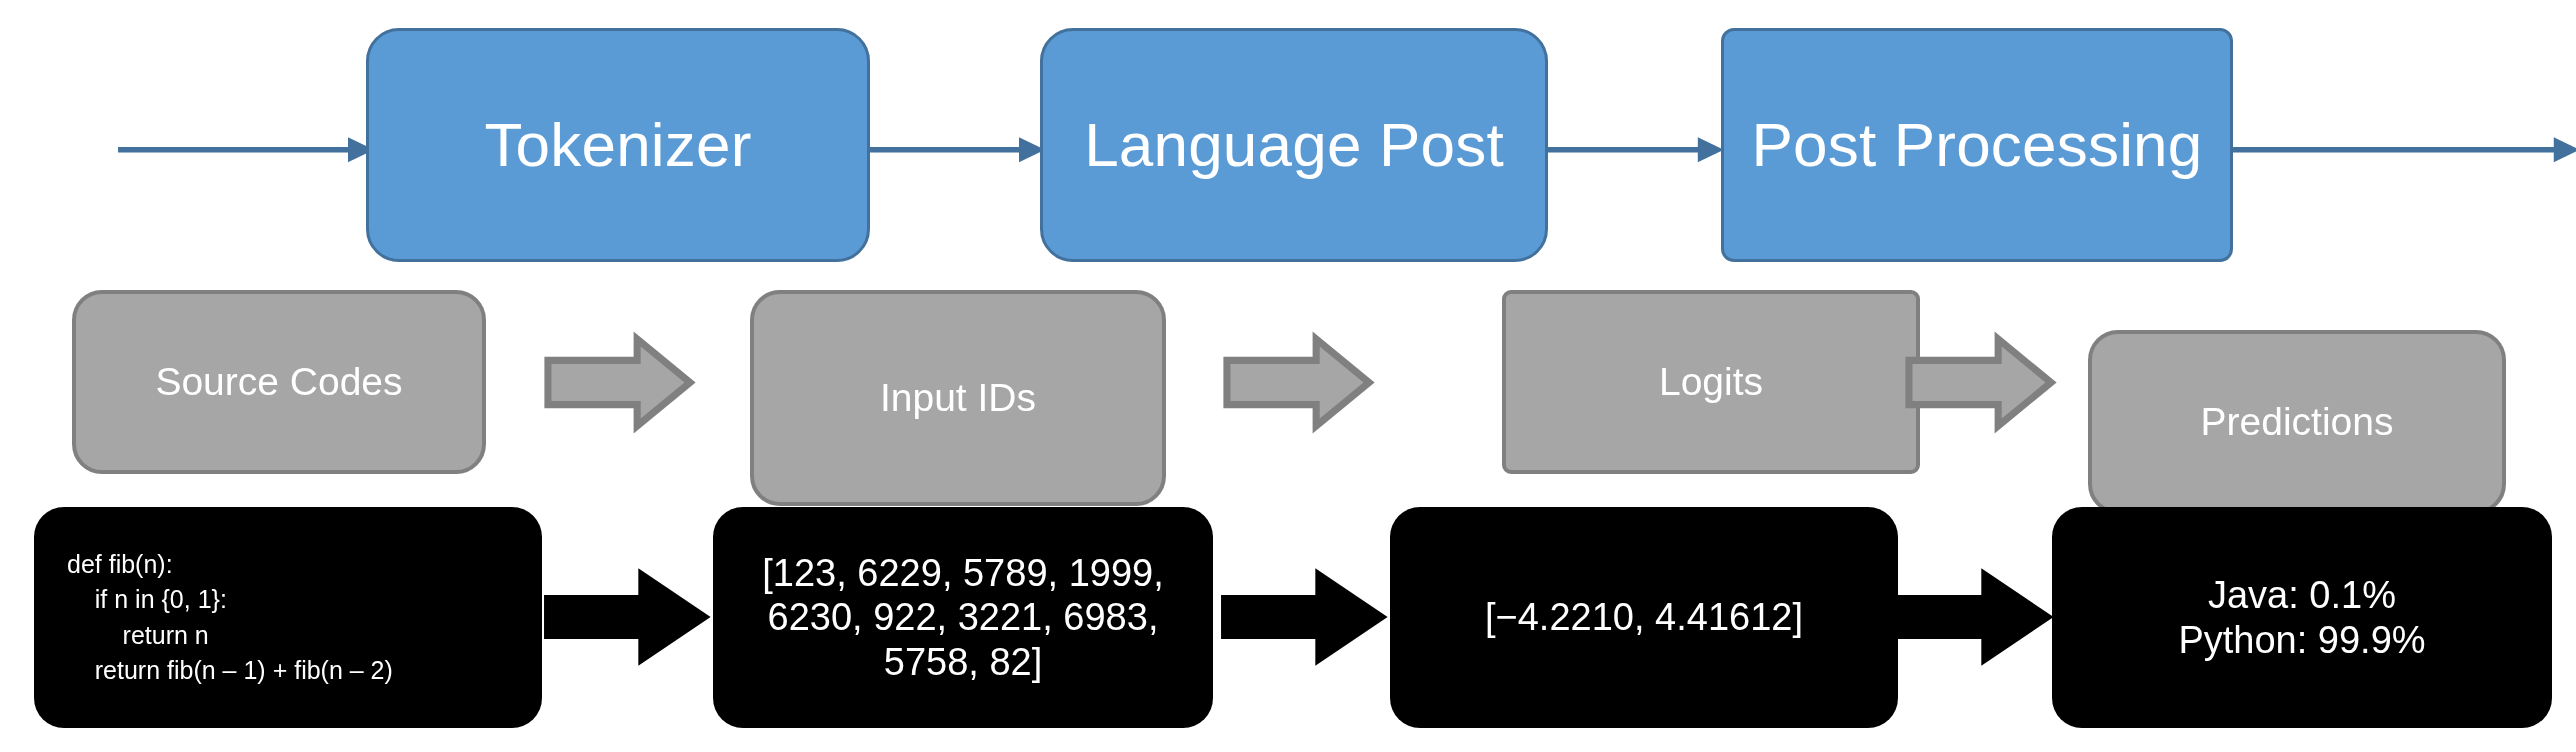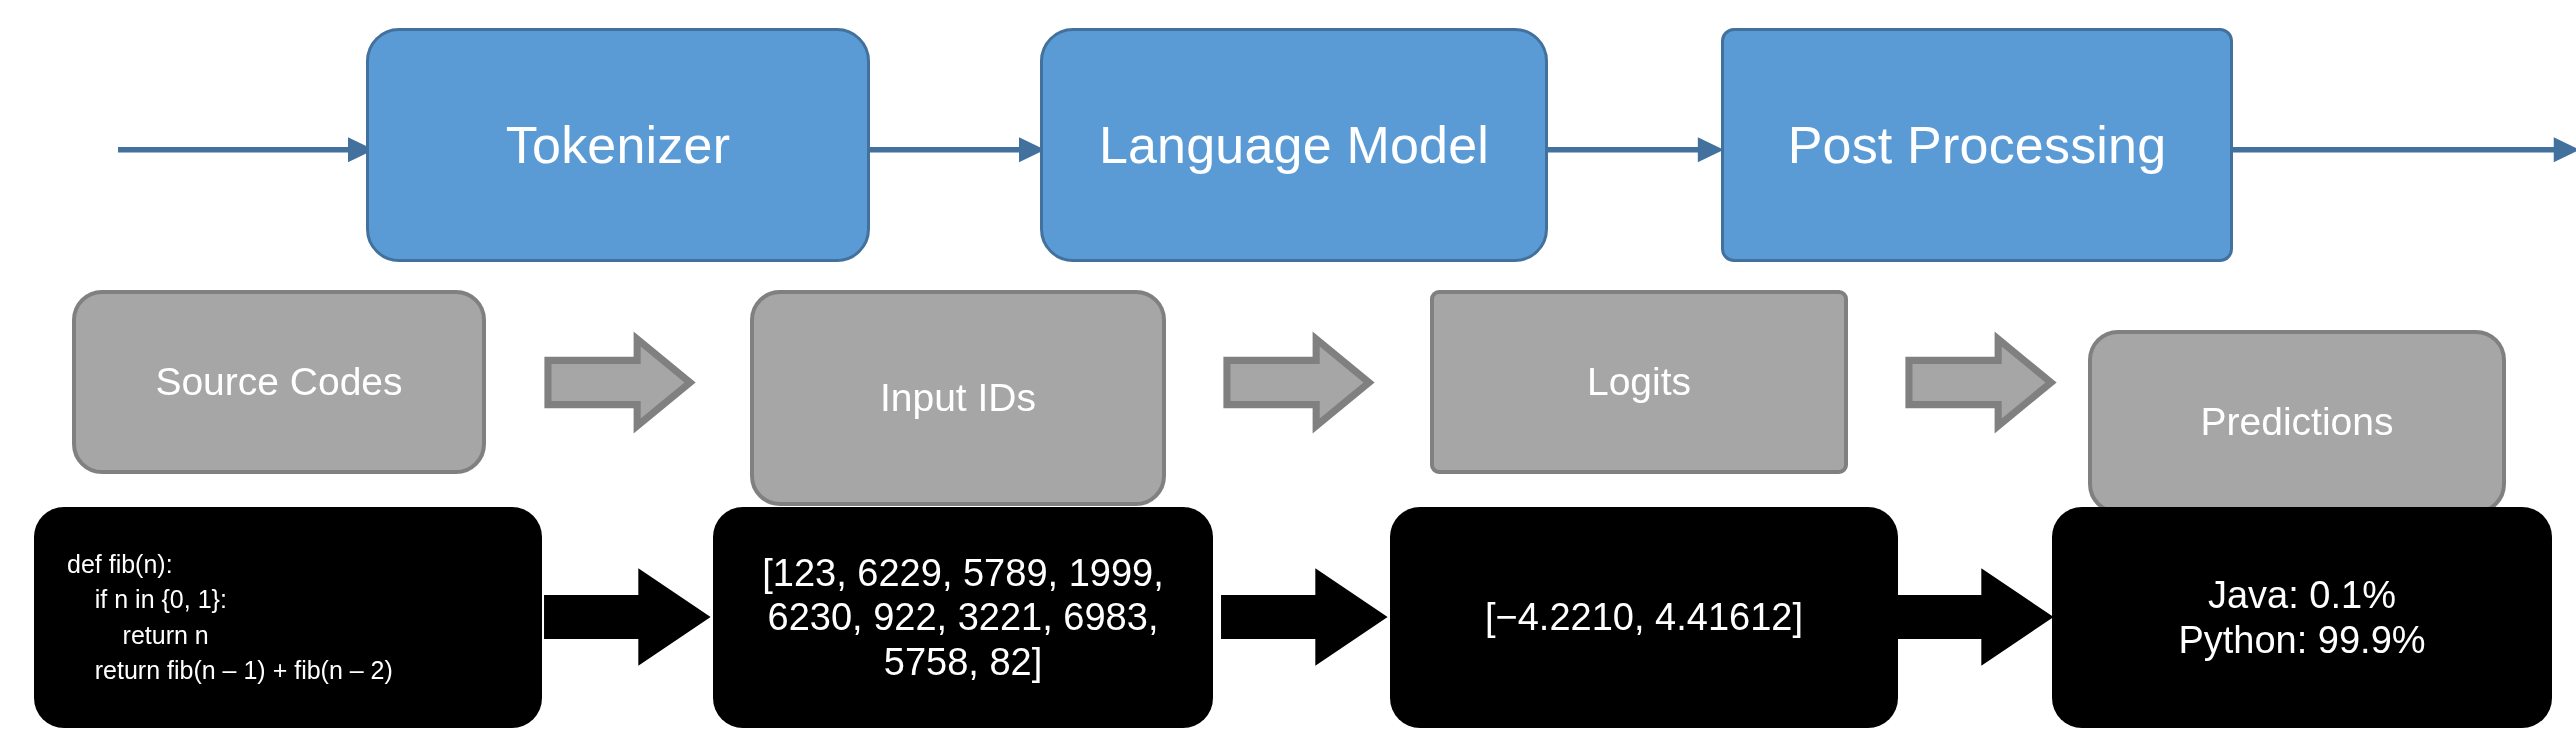--- a/index.html
+++ b/index.html
@@ -25,21 +25,21 @@
     justify-content: center;
     text-align: center;
     color: #ffffff;
     line-height: 1.16;
   }
   
   .stage-box {
     background: #5B9BD5;
     border: 3.9px solid #41719C;
     border-radius: 33px;
-    font-size: 52px;
+    font-size: 62px;
     font-weight: 400;
     letter-spacing: 0.2px;
   }
   
   .label-box {
     background: #A6A6A6;
     border: 4.7px solid #808080;
     border-radius: 30px;
     font-size: 39px;
     font-weight: 400;
@@ -102,21 +102,21 @@
   <svg class="conn" style="left:2229px; top:134px; width:351px; height:31.5px;" viewBox="0 0 445 40">
     <line x1="0" y1="20" x2="416" y2="20" stroke="#41719C" stroke-width="7"></line>
     <polygon points="412,4 445,20 412,36" fill="#41719C"></polygon>
   </svg>
 
   <div class="node stage-box" style="left:366px; top:28px; width:504px; height:234px;">
     <span>Tokenizer</span>
   </div>
 
   <div class="node stage-box" style="left:1040px; top:28px; width:508px; height:234px;">
-    <span>Language Model</span>
+    <span>Language Post</span>
   </div>
 
   <div class="node stage-box" style="left:1721px; top:28px; width:512px; height:234px;border-radius:13px;">
     <span>Post Processing</span>
   </div>
 
   <div class="node label-box" style="left:72px; top:290px; width:414px; height:184px;">
     <span>Source Codes</span>
   </div>
 
@@ -125,21 +125,21 @@
   </svg>
 
   <div class="node label-box" style="left:750px; top:290px; width:416px; height:216px;">
     <span>Input IDs</span>
   </div>
 
   <svg class="blockarrow" style="left:1223px; top:335px; width:150px; height:95px;" viewBox="0 0 190 120">
     <polygon points="5,32 118,32 118,5 185,60 118,115 118,88 5,88" fill="#A6A6A6" stroke="#808080" stroke-width="9" stroke-linejoin="miter"></polygon>
   </svg>
 
-  <div class="node label-box" style="left:1430px; top:290px; width:418px; height:184px;border-radius:9px;">
+  <div class="node label-box" style="left:1502px; top:290px; width:418px; height:184px;border-radius:9px;">
     <span>Logits</span>
   </div>
 
   <svg class="blockarrow" style="left:1905px; top:335px; width:150px; height:95px;" viewBox="0 0 190 120">
     <polygon points="5,32 118,32 118,5 185,60 118,115 118,88 5,88" fill="#A6A6A6" stroke="#808080" stroke-width="9" stroke-linejoin="miter"></polygon>
   </svg>
 
   <div class="node label-box" style="left:2088px; top:290px; width:418px; height:184px;margin-top:40px;">
     <span>Predictions</span>
   </div>

